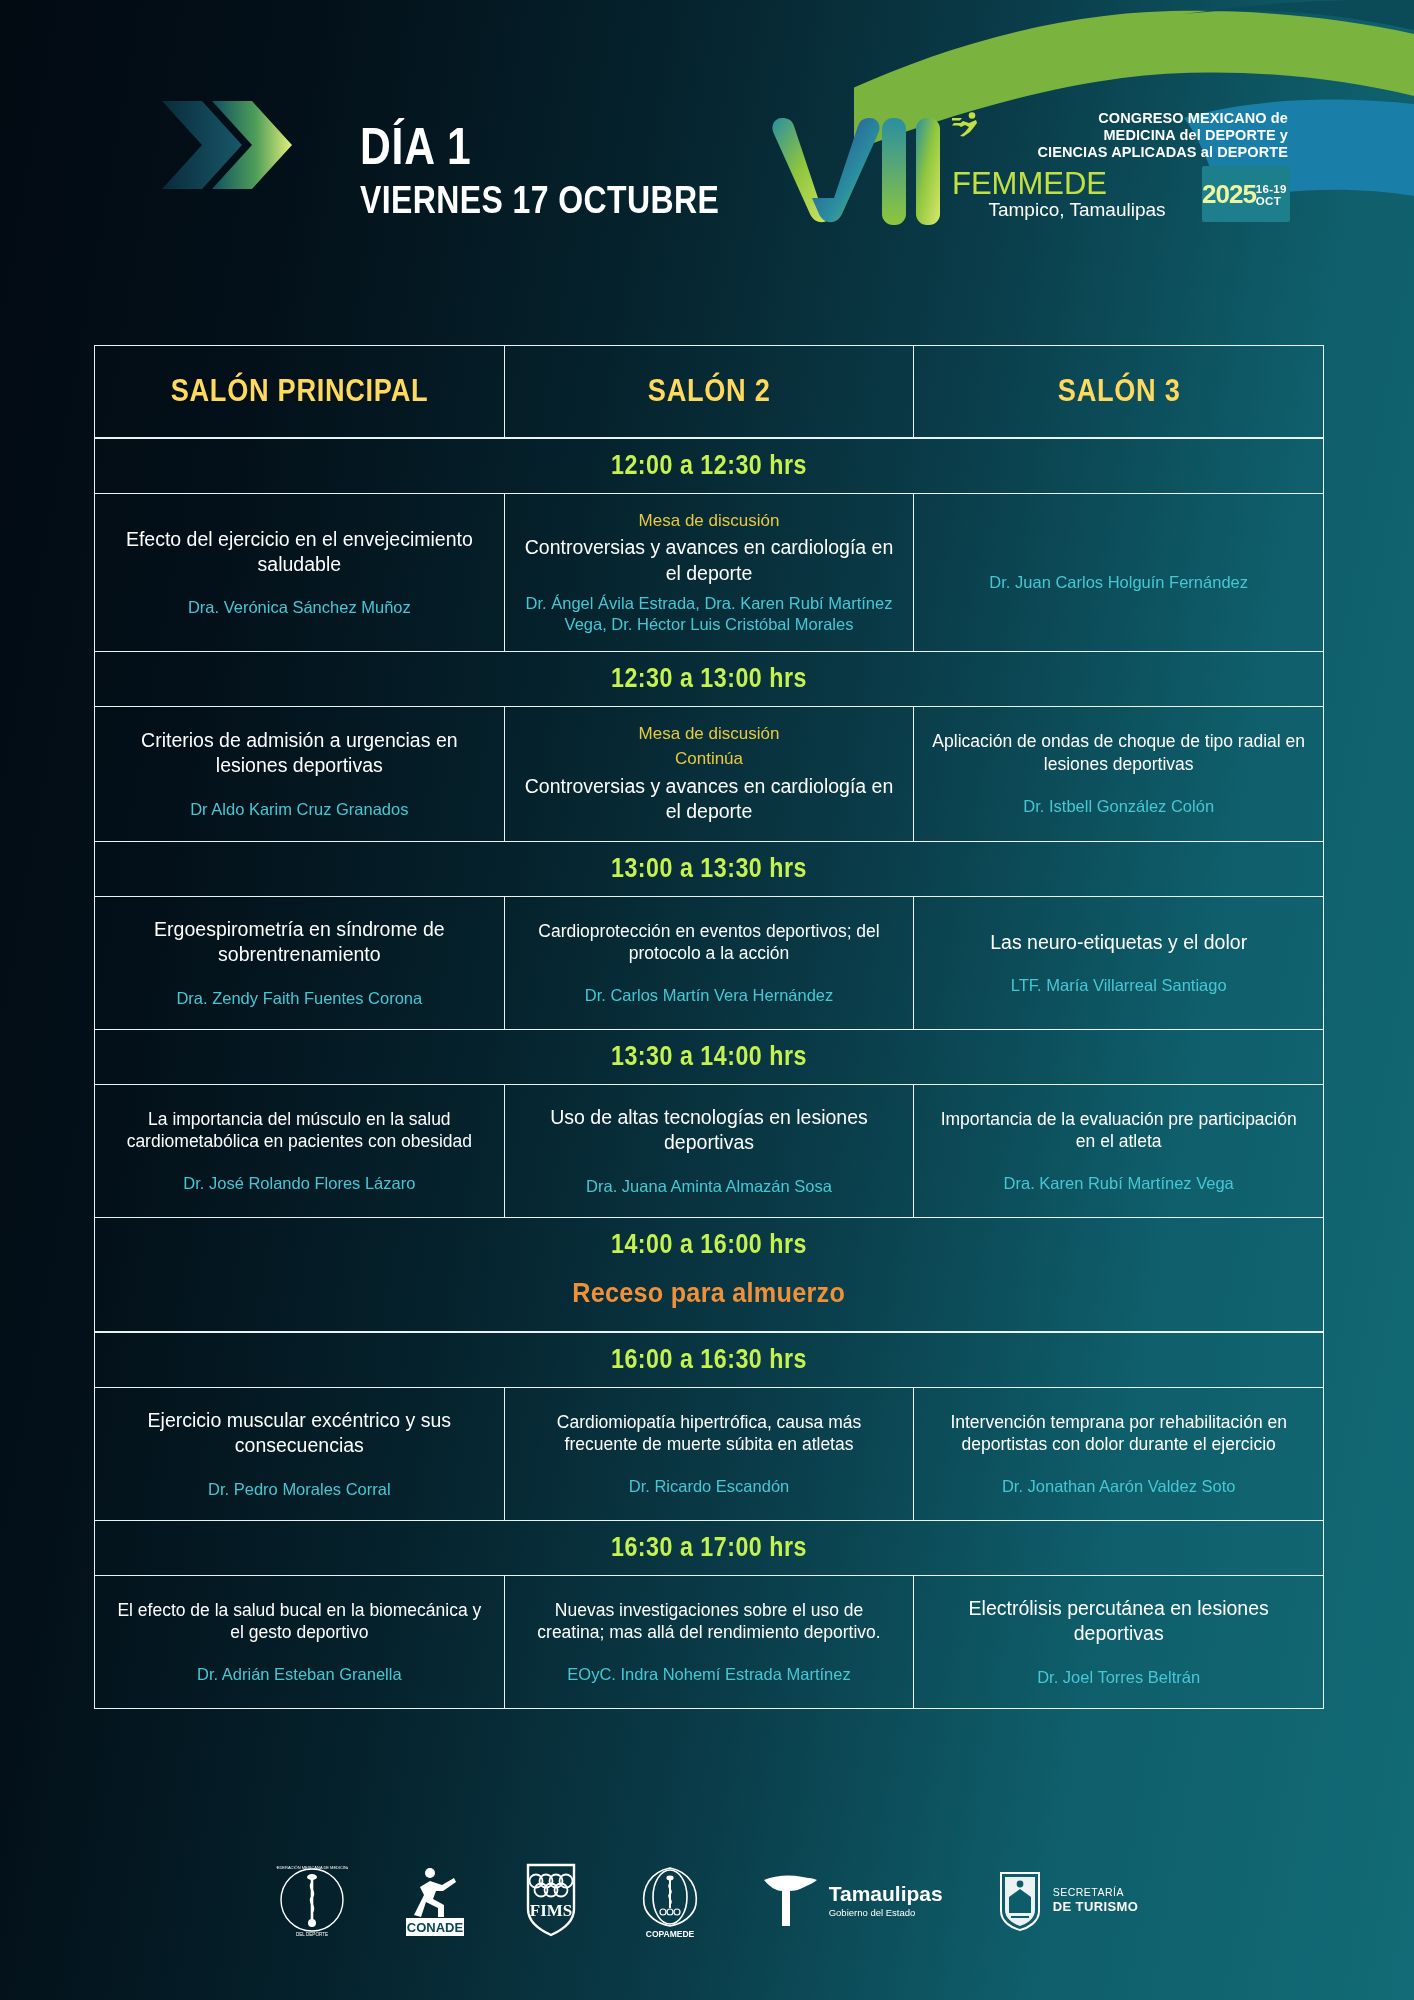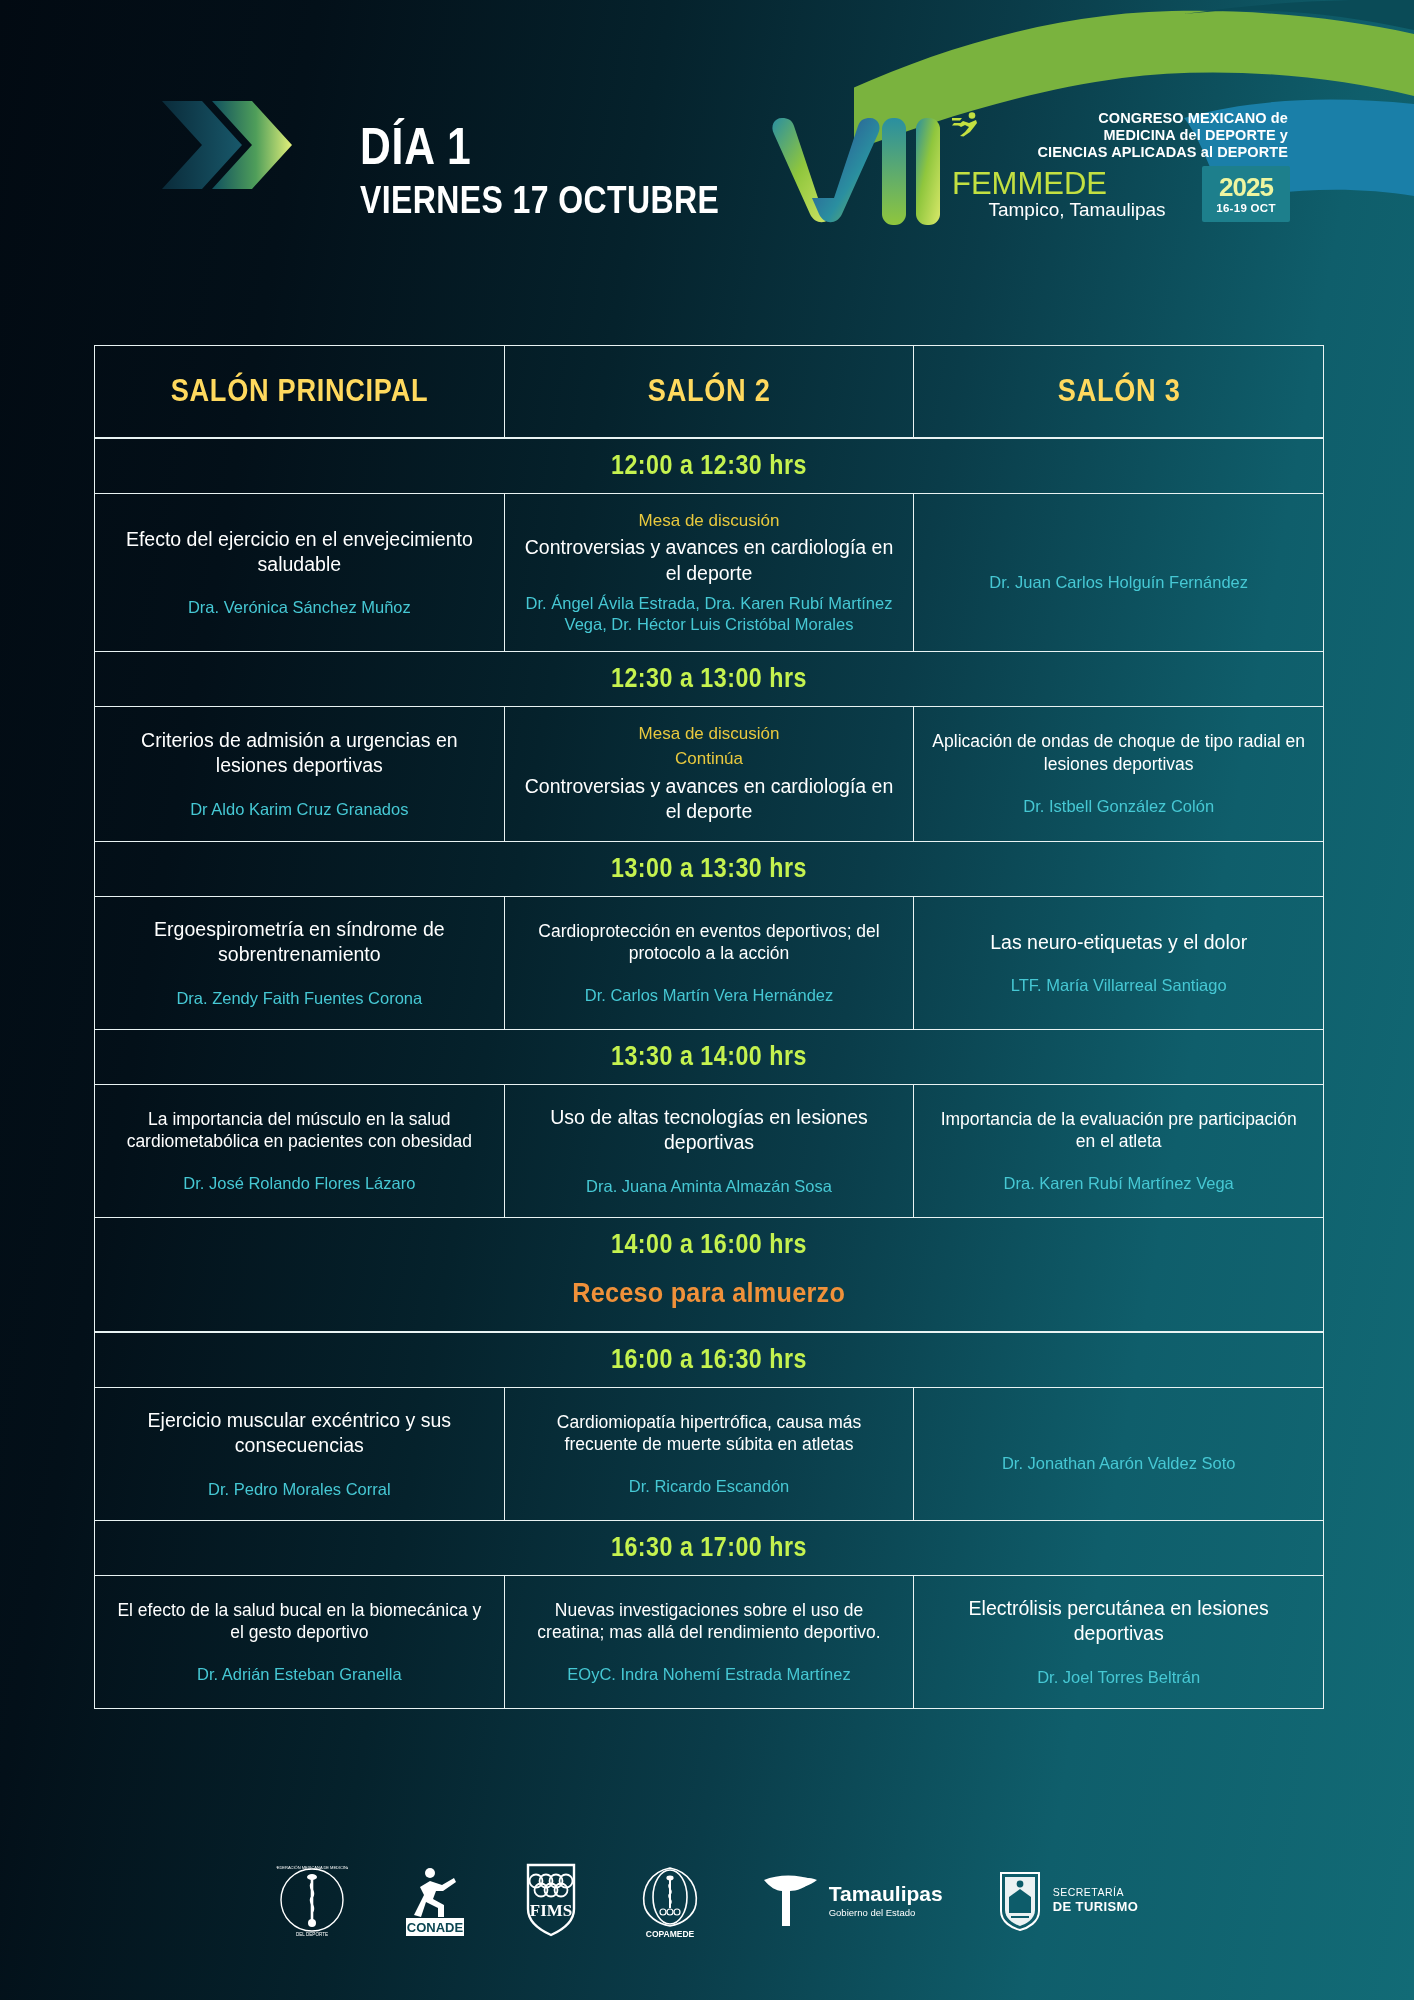--- a/index.html
+++ b/index.html
@@ -59,21 +59,21 @@
     display:flex; align-items:stretch;
   }
   #femmede-left { flex:1 1 auto; padding-left:4px; display:flex; flex-direction:column; justify-content:center; }
   #femmede-word {
     color:#c3e041; font-weight:normal; font-size:31px; letter-spacing:0px; line-height:1;
   }
   #femmede-city {
     color:#ffffff; font-size:19px; line-height:1.05; margin-top:1px; font-weight:400;text-align:center;
   }
   #femmede-right {
-    width:88px; background:#1d7f8c; display:flex; flex-direction:column;
+    width:88px; background:#1d7f8c; display:flex; flex-direction:row;
     align-items:center; justify-content:center; border-radius:2px;
   }
   #year-2025 { color:#eef5a0; font-size:26px; font-weight:bold; line-height:1; letter-spacing:-1px;}
   #oct-range { color:#ffffff; font-size:11.5px; font-weight:bold; letter-spacing:0.3px; margin-top:2px;}
 
   
   #schedule {
     position:absolute; left:94px; top:345px; width:1230px;
     border:1.6px solid #e9f3f3;
     border-collapse:collapse;
@@ -294,20 +294,21 @@
       <div class="sched-row content-row">
         <div class="cell">
           <div class="title">Ejercicio muscular excéntrico y sus consecuencias</div>
           <div class="speaker">Dr. Pedro Morales Corral</div>
         </div>
         <div class="cell">
           <div class="title small">Cardiomiopatía hipertrófica, causa más frecuente de muerte súbita en atletas</div>
           <div class="speaker">Dr. Ricardo Escandón</div>
         </div>
         <div class="cell">
+          <div class="title small">Intervención temprana por rehabilitación en deportistas con dolor durante el ejercicio</div>
           <div class="speaker">Dr. Jonathan Aarón Valdez Soto</div>
         </div>
       </div>
       <div class="sched-row time-row" style="display: block;"><span class="time-label">16:30 a 17:00 hrs</span></div>
       <div class="sched-row content-row">
         <div class="cell">
           <div class="title small">El efecto de la salud bucal en la biomecánica y el gesto deportivo</div>
           <div class="speaker">Dr. Adrián Esteban Granella</div>
         </div>
         <div class="cell">

